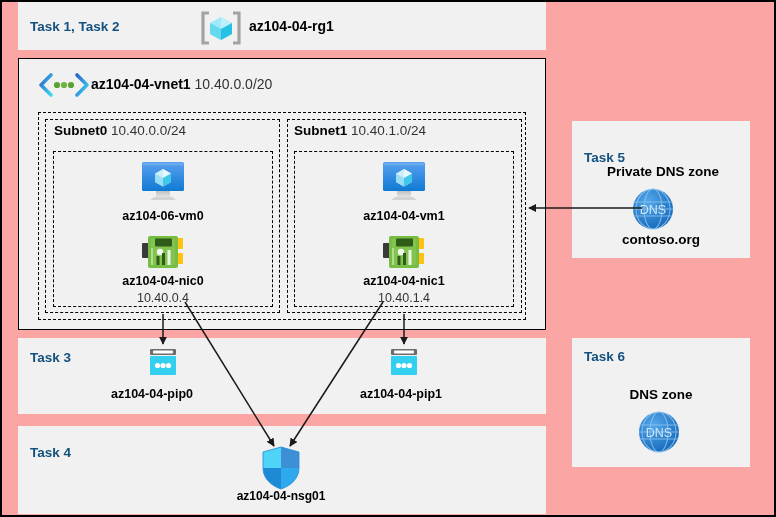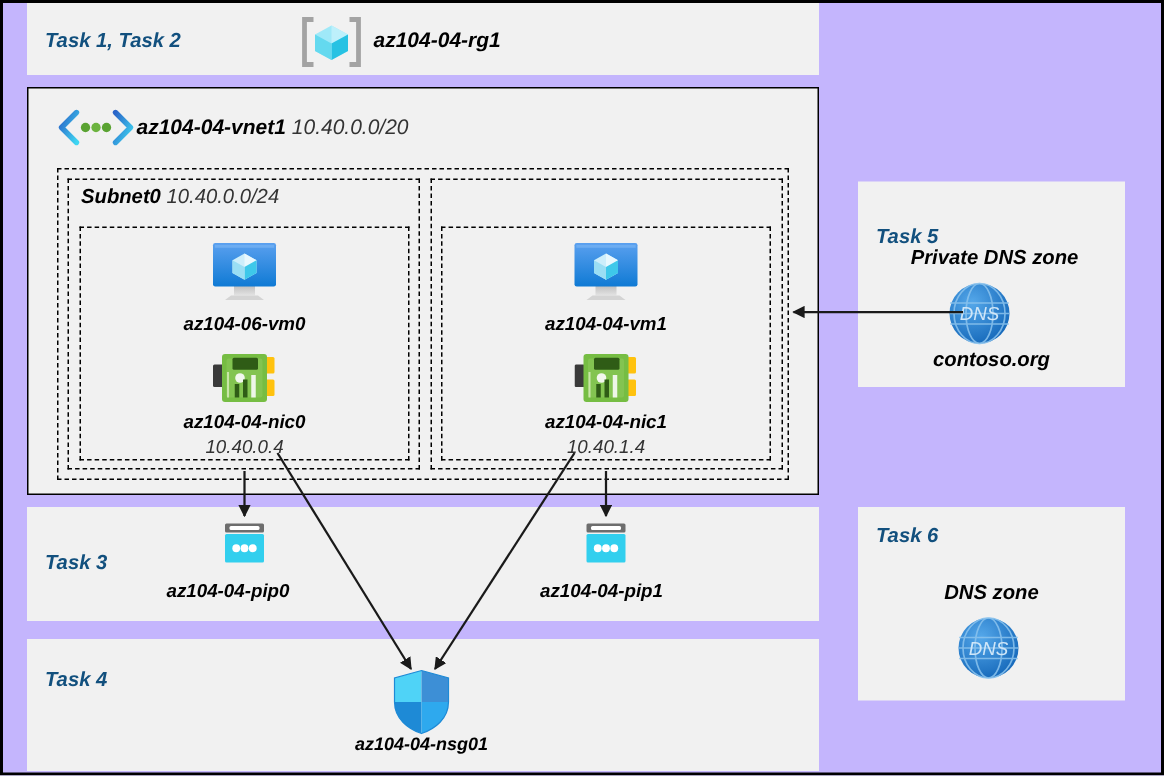--- a/index.html
+++ b/index.html
@@ -8,25 +8,24 @@
     padding: 0;
     background: #ffffff;
   }
   body {
     font-family: "Liberation Sans", sans-serif;
   }
   #canvas {
     position: relative;
     width: 776px;
     height: 517px;
-    background: #c4b5fd;
+    background: #fca5a5;
     box-sizing: border-box;
     border: 2px solid #000000;
     overflow: hidden;
-    font-style: italic;
   }
 
   
   .panel {
     position: absolute;
     background: #f1f1f1;
     box-sizing: border-box;
   }
   .vnet-box {
     position: absolute;
@@ -203,20 +202,24 @@
       <rect x="25.5" y="16" width="3" height="15" fill="#eef6e8"></rect>
       <path d="M10 14 L10 31" stroke="#c9e6a8" stroke-width="1.4" fill="none"></path>
     </svg>
   </div>
 
   <div class="node-label" style="left:161px; top:272px;">az104-04-nic0</div>
   <div class="node-sub" style="left:161px; top:289px;">10.40.0.4</div>
 
   <div class="subnet-box" style="left:285px; top:117px; width:235px; height:194px;"></div>
 
+  <div class="res-title" style="left:292px; top:121px; font-size:13.5px;">
+    <b>Subnet1</b>
+    <span class="cidr">10.40.1.0/24</span>
+  </div>
 
   <div class="vmgroup-box" style="left:292px; top:149px; width:220px; height:156px;"></div>
 
   <div class="icon" style="left:402px; top:157px;">
     <svg width="52" height="46" viewBox="0 0 52 46">
       <rect x="19" y="30" width="14" height="8" fill="url(#vmstand)"></rect>
       <polygon points="13,41 39,41 35,38 17,38" fill="#d4d4d4"></polygon>
       <rect x="5" y="3" width="42" height="29" rx="1.5" fill="url(#vmscreen)"></rect>
       <rect x="6.2" y="4.2" width="39.6" height="2" fill="#7ab6f5" opacity="0.65"></rect>
       <polygon points="26,10 34,14.5 34,23 26,27.5 18,23 18,14.5" fill="#cdeefb"></polygon>
@@ -242,21 +245,21 @@
       <rect x="25.5" y="16" width="3" height="15" fill="#eef6e8"></rect>
       <path d="M10 14 L10 31" stroke="#c9e6a8" stroke-width="1.4" fill="none"></path>
     </svg>
   </div>
 
   <div class="node-label" style="left:402px; top:272px;">az104-04-nic1</div>
   <div class="node-sub" style="left:402px; top:289px;">10.40.1.4</div>
 
   <div class="panel" style="left:16px; top:336px; width:528px; height:76px;"></div>
 
-  <div class="task-label" style="left:28px; top:348px;margin-top:17px;">Task 3</div>
+  <div class="task-label" style="left:28px; top:348px;">Task 3</div>
 
   <div class="icon" style="left:161px; top:345px;">
     <svg width="36" height="32" viewBox="0 0 36 32">
       <rect x="5" y="2" width="26" height="6" rx="1" fill="#6d6d6d"></rect>
       <rect x="8" y="3.6" width="20" height="2.8" rx="1" fill="#ffffff"></rect>
       <rect x="5" y="9" width="26" height="19" rx="1" fill="#32cfee"></rect>
       <circle cx="12.5" cy="18.5" r="2.6" fill="#ffffff"></circle>
       <circle cx="18" cy="18.5" r="2.6" fill="#ffffff"></circle>
       <circle cx="23.5" cy="18.5" r="2.6" fill="#ffffff"></circle>
     </svg>

